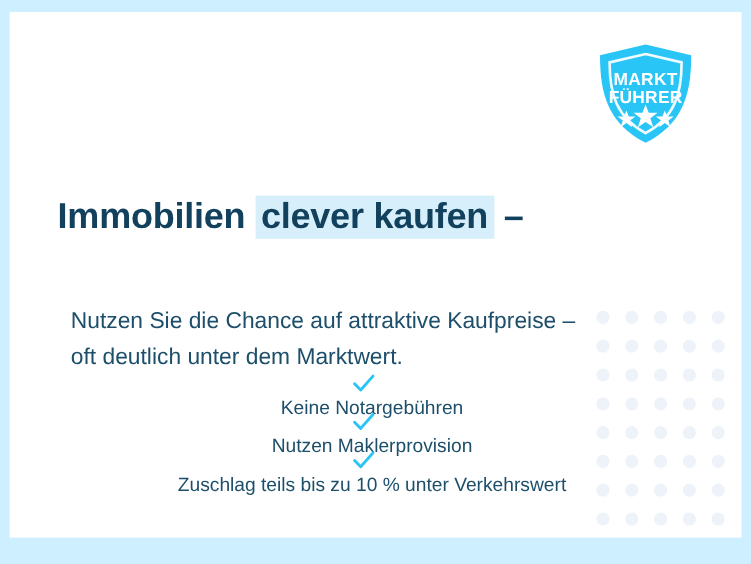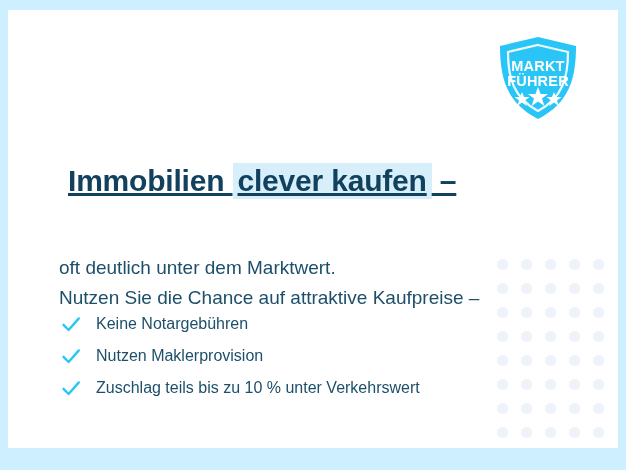--- a/index.html
+++ b/index.html
@@ -68,30 +68,29 @@
     top: 25px;
     width: 82px;
     height: 86px;
     z-index: 3;
   }
   .badge svg { display: block; }
 
   
   .headline {
     position: absolute;
-    left: 60px;
+    left: 40px;
     top: 132px;
     width: 520px;
     z-index: 2;
     color: #12415d;
     font-size: 30px;
     line-height: 38px;
     font-weight: bold;
     letter-spacing: -0.2px;
-    text-decoration: underline;
   }
   .headline .hl {
     background: #d6effa;
     padding: 1px 5px 2px 5px;
     box-decoration-break: clone;
     -webkit-box-decoration-break: clone;
   }
   .headline .line2 { display: block; }
 
   
@@ -117,20 +116,21 @@
     z-index: 2;
     margin: 0;
     padding: 0;
     list-style: none;
   }
   .benefits li {
     display: flex;
     align-items: center;
     height: 31px;
     margin: 0 0 1px 0;
+    flex-direction: column;
   }
   .check-icon {
     width: 22px;
     height: 22px;
     flex: 0 0 22px;
     margin-right: 14px;
     display: block;
   }
   .benefit-text {
     color: #1d4f6b;
@@ -201,22 +201,22 @@
           <polygon points="57,57 59,62 64.5,62 60,65.5 61.8,71 57,67.6 52.2,71 54,65.5 49.5,62 55,62"></polygon>
         </g>
       </svg>
     </div>
 
     <h1 class="headline">
       <span><span>Immobilien </span><span class="hl">clever kaufen</span><span> –</span></span>
     </h1>
 
     <p class="subhead">
+      <span>Nutzen Sie die Chance auf attraktive Kaufpreise –</span>
       <span>oft deutlich unter dem Marktwert.</span>
-      <span>Nutzen Sie die Chance auf attraktive Kaufpreise –</span>
     </p>
 
     <ul class="benefits">
       <li>
         <svg class="check-icon" viewBox="0 0 22 22">
           <path d="M3.5 11.8 L8.6 17 L18.8 5.4" fill="none" stroke="#29c5f6" stroke-width="2.4" stroke-linecap="round" stroke-linejoin="round"></path>
         </svg>
         <span class="benefit-text">Keine Notargebühren</span>
       </li>
       <li>

